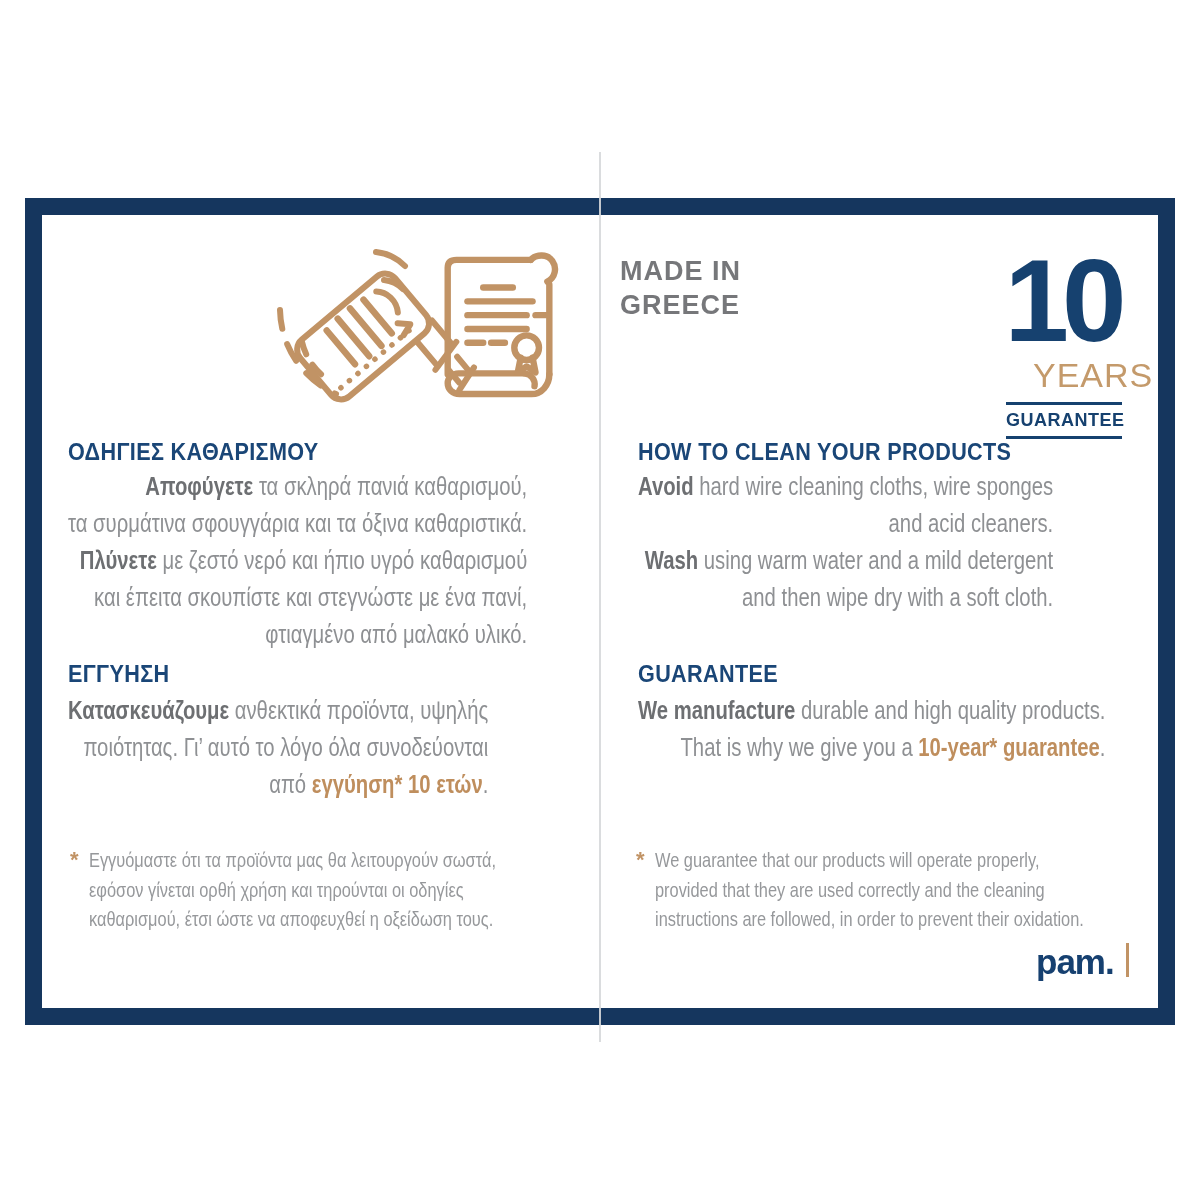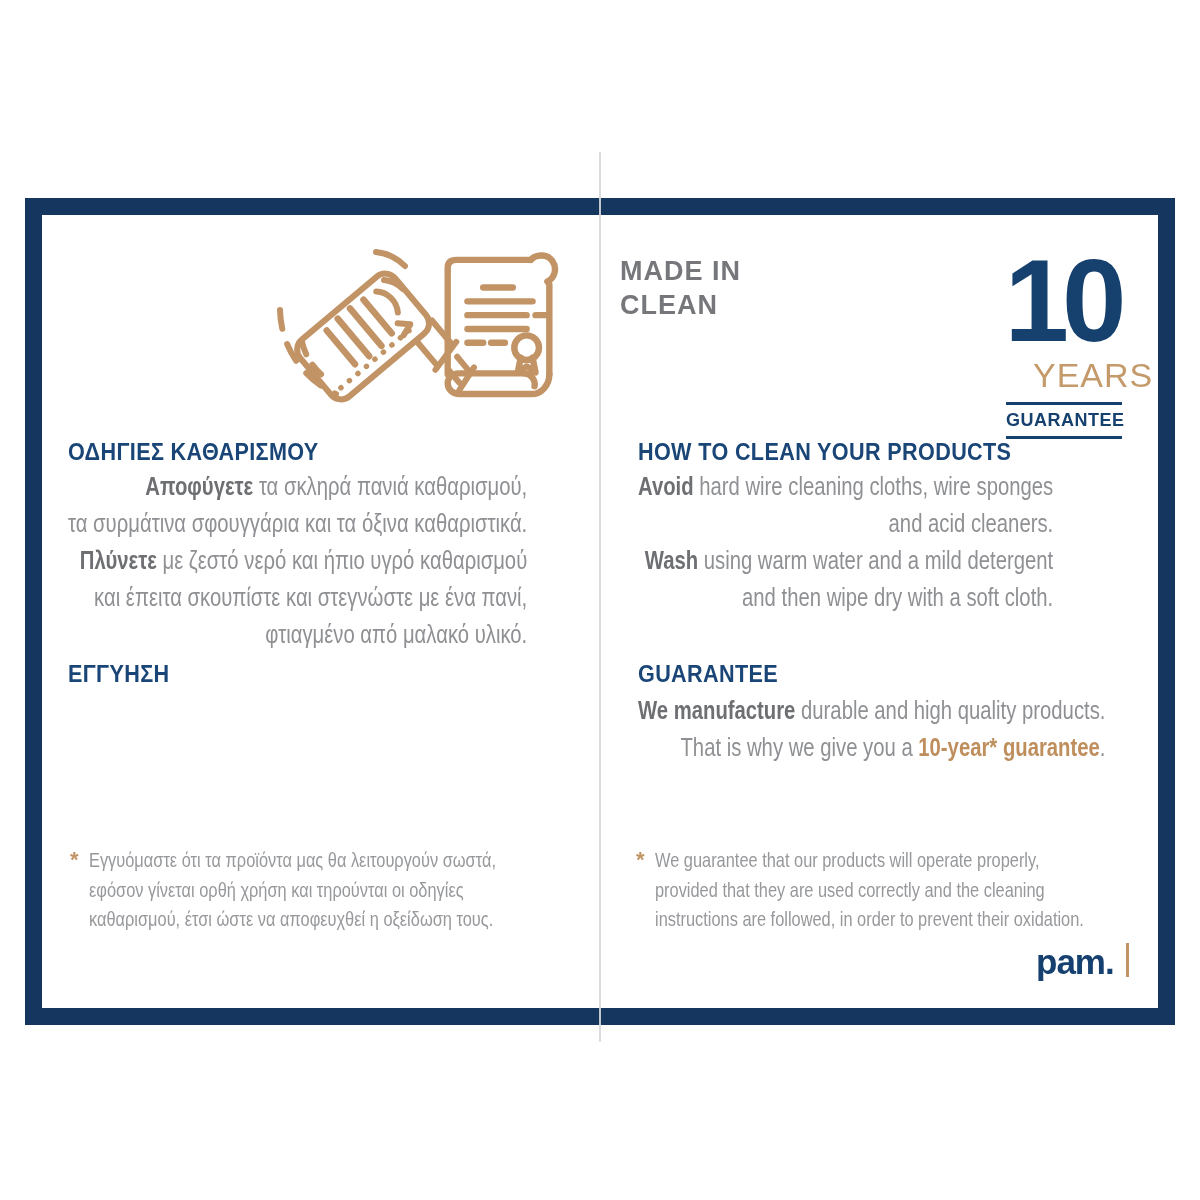--- a/index.html
+++ b/index.html
@@ -111,21 +111,21 @@
       <path d="M28,92 H44"></path>
       <path d="M52,92 H66"></path>
 
       <circle cx="88" cy="97" r="12.5"></circle>
       <path d="M82,107 l-3,15 l9,-6 l9,6 l-3,-15"></path>
     </svg>
   </span>
 
   <div class="abs made-in" style="left:620px; top:254px;">
     <div>MADE IN</div>
-    <div>CLEAN</div>
+    <div>GREECE</div>
   </div>
 
   <div class="abs badge" style="left:1006px; top:256px;">
     <div class="badge-num">10</div>
     <div class="badge-years">YEARS</div>
     <div class="badge-rule"></div>
     <div class="badge-guarantee">GUARANTEE</div>
     <div class="badge-rule2"></div>
   </div>
 
@@ -134,20 +134,25 @@
   <div class="para" style="left:68px; top:468px;">
     <div class="bline"><span class="lead">Αποφύγετε</span><span> τα σκληρά πανιά καθαρισμού,</span></div>
     <div class="bline">τα συρμάτινα σφουγγάρια και τα όξινα καθαριστικά.</div>
     <div class="bline"><span class="lead">Πλύνετε</span><span> με ζεστό νερό και ήπιο υγρό καθαρισμού</span></div>
     <div class="bline">και έπειτα σκουπίστε και στεγνώστε με ένα πανί,</div>
     <div class="bline">φτιαγμένο από μαλακό υλικό.</div>
   </div>
 
   <div class="sec-h" style="left:68px; top:660px;">ΕΓΓΥΗΣΗ</div>
 
+  <div class="para" style="left:68px; top:692px;">
+    <div class="bline"><span class="lead">Κατασκευάζουμε</span><span> ανθεκτικά προϊόντα, υψηλής</span></div>
+    <div class="bline">ποιότητας. Γι’ αυτό το λόγο όλα συνοδεύονται</div>
+    <div class="bline"><span>από </span><span class="accent">εγγύηση* 10 ετών</span><span>.</span></div>
+  </div>
 
   <div class="footnote" style="left:70px; top:845px;">
     <span class="fn-star">*</span>
     <div>
       <div class="fn-line">Εγγυόμαστε ότι τα προϊόντα μας θα λειτουργούν σωστά,</div>
       <div class="fn-line">εφόσον γίνεται ορθή χρήση και τηρούνται οι οδηγίες</div>
       <div class="fn-line">καθαρισμού, έτσι ώστε να αποφευχθεί η οξείδωση τους.</div>
     </div>
   </div>
 

